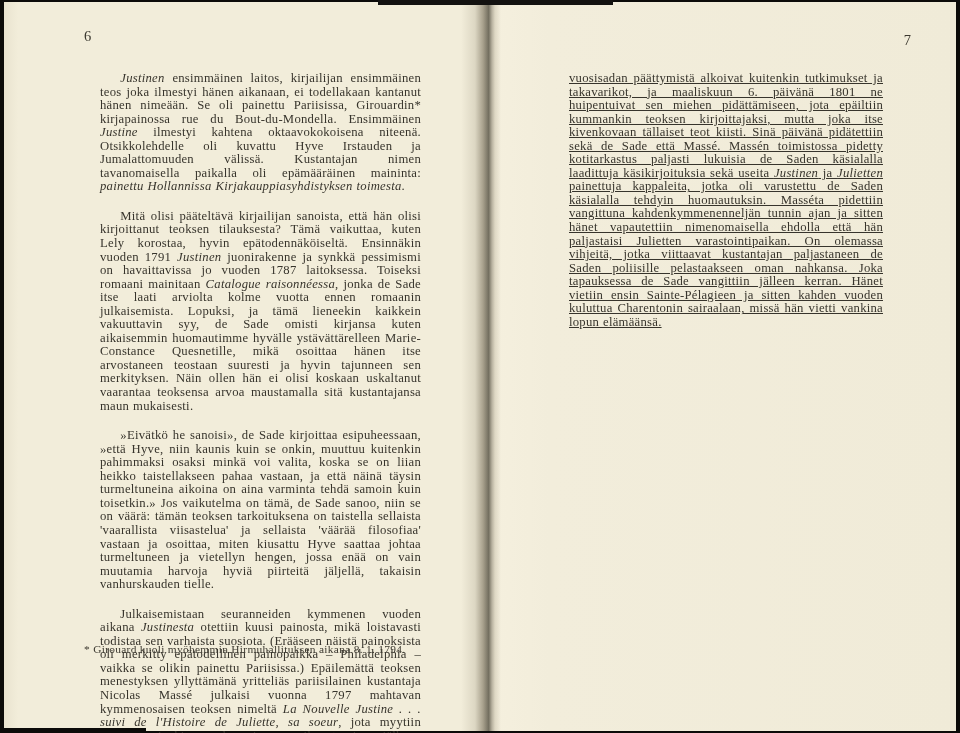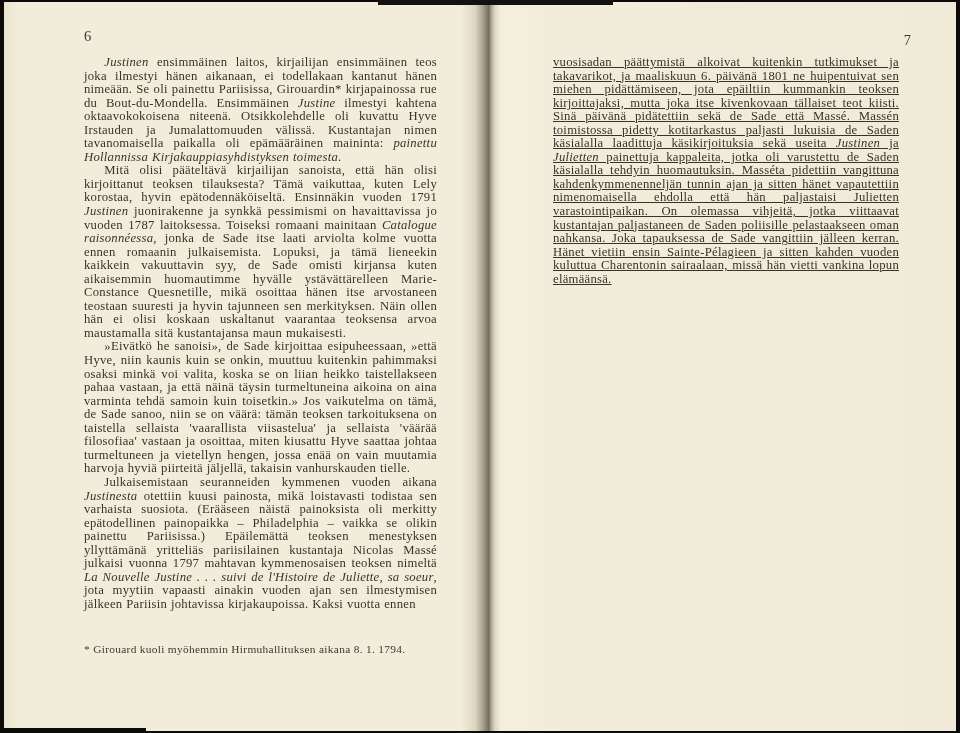--- a/index.html
+++ b/index.html
@@ -84,21 +84,21 @@
     color: #37342c;
     font-size: 12.7px;
     line-height: 13.55px;
     letter-spacing: 0.25px;
     word-spacing: 0.5px;
     hyphens: auto;
   }
   .left-col  { left: 80px; top: 54px; width: 353px; }
   .right-col { left: 64px; top: 54px; width: 346px; text-decoration: underline; }
 
-  .text-col p { margin: 0; }
+  .text-col p { margin: 16px; }
   .text-col p.indent { text-indent: 1.6em; }
   .text-col em { font-style: italic; }
 
   .footnote {
     position: absolute;
     left: 80px; top: 641px;
     width: 353px;
     font-size: 11.4px;
     line-height: 13px;
     letter-spacing: 0.3px;

